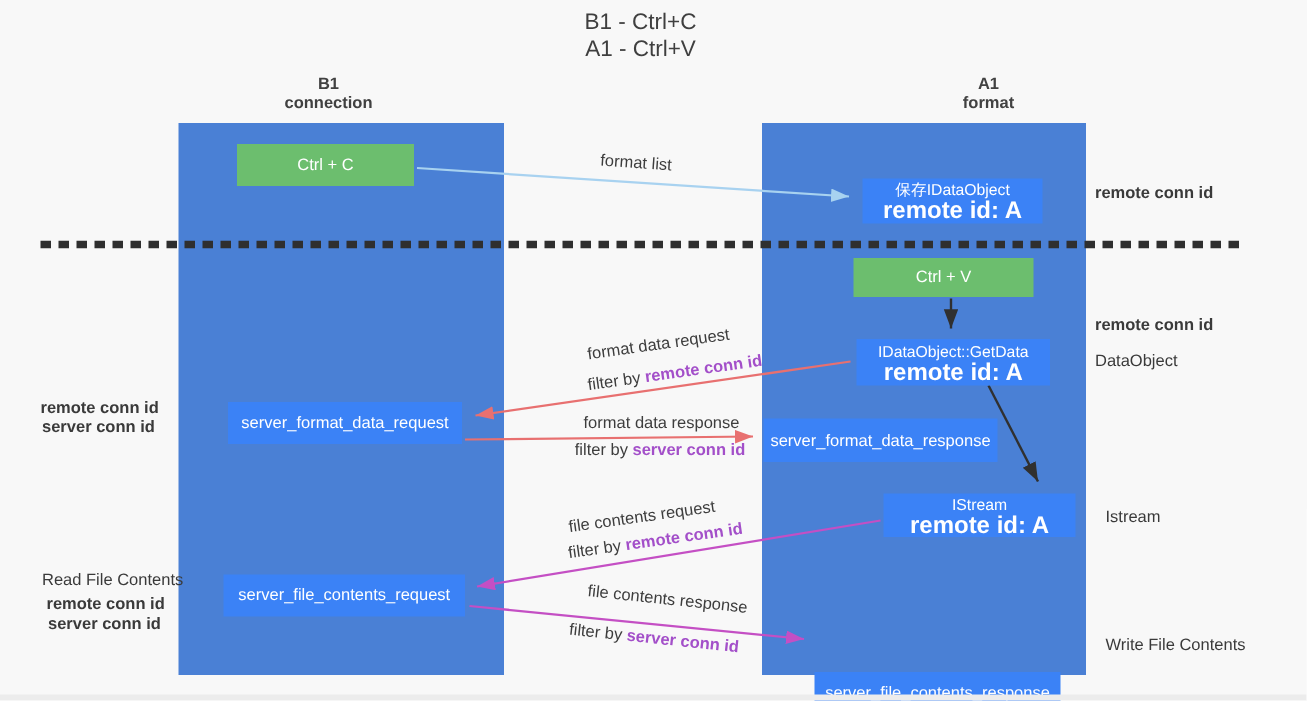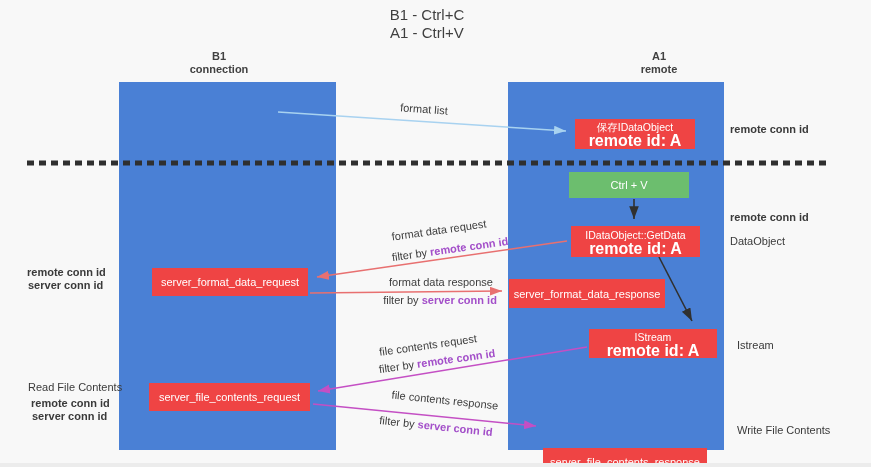--- a/index.html
+++ b/index.html
@@ -23,21 +23,21 @@
   .lane-header{
     position:absolute;top:50px;transform:translateX(-50%);
     text-align:center;font-size:11px;line-height:13px;color:#414141;font-weight:bold;
   }
   .wires{position:absolute;left:0;top:0;width:871px;height:467px;pointer-events:none;}
   .node{
     position:absolute;display:flex;flex-direction:column;align-items:center;justify-content:center;
     color:#fff;text-align:center;box-sizing:border-box;
   }
   .node.green{background:#6cbe6e;font-size:11px;}
-  .node.orange{background:#ef4444;font-size:11px;}
+  .node.orange{background:#3b82f6;font-size:11px;}
   .node .l2{font-size:16px;line-height:13px;font-weight:bold;}
   .node .l1{font-size:10.5px;line-height:13px;}
   .node.single{font-size:11px;}
   .edge-label{
     position:absolute;transform:translate(-50%,-50%);
     font-size:11px;white-space:nowrap;color:#3d3d3d;
   }
   .rot-n8{transform:translate(-50%,-50%) rotate(-8deg);}
   .rot-p4{transform:translate(-50%,-50%) rotate(4deg);}
   .rot-p6{transform:translate(-50%,-50%) rotate(6deg);}
@@ -56,21 +56,21 @@
     <div>B1 - Ctrl+C</div>
     <div>A1 - Ctrl+V</div>
   </div>
 
   <div class="lane-header" style="left:219px;">
     <div>B1</div>
     <div>connection</div>
   </div>
   <div class="lane-header" style="left:616px;margin-left:43px;">
     <div>A1</div>
-    <div>remote</div>
+    <div>format</div>
   </div>
 
   <div class="lane lane-b1"></div>
   <div class="lane lane-a1"></div>
 
   <svg class="wires" viewBox="0 0 871 467">
     <defs>
       <marker id="ah-blue" markerWidth="9" markerHeight="7" refX="8" refY="3" orient="auto">
         <path d="M0,0 L8,3 L0,6 Z" fill="#a8d2f0"></path>
       </marker>
@@ -95,20 +95,23 @@
 
     <line x1="567" y1="241" x2="317" y2="277" stroke="#e87070" stroke-width="1.5" marker-end="url(#ah-red)"></line>
 
     <line x1="310" y1="293" x2="502" y2="291" stroke="#e87070" stroke-width="1.5" marker-end="url(#ah-red)"></line>
 
     <line x1="587" y1="347" x2="318" y2="391" stroke="#c44fc4" stroke-width="1.5" marker-end="url(#ah-magenta)"></line>
 
     <line x1="313" y1="404" x2="536" y2="426" stroke="#c44fc4" stroke-width="1.5" marker-end="url(#ah-magenta)"></line>
   </svg>
 
+  <div class="node green single" style="left:158px;top:96px;width:118px;height:28px;">
+    <div>Ctrl + C</div>
+  </div>
 
   <div class="node orange" style="left:575px;top:119px;width:120px;height:30px;">
     <div class="l1">保存IDataObject</div>
     <div class="l2">remote id: A</div>
   </div>
 
   <div class="node green single" style="left:569px;top:172px;width:120px;height:26px;">
     <div>Ctrl + V</div>
   </div>
 

